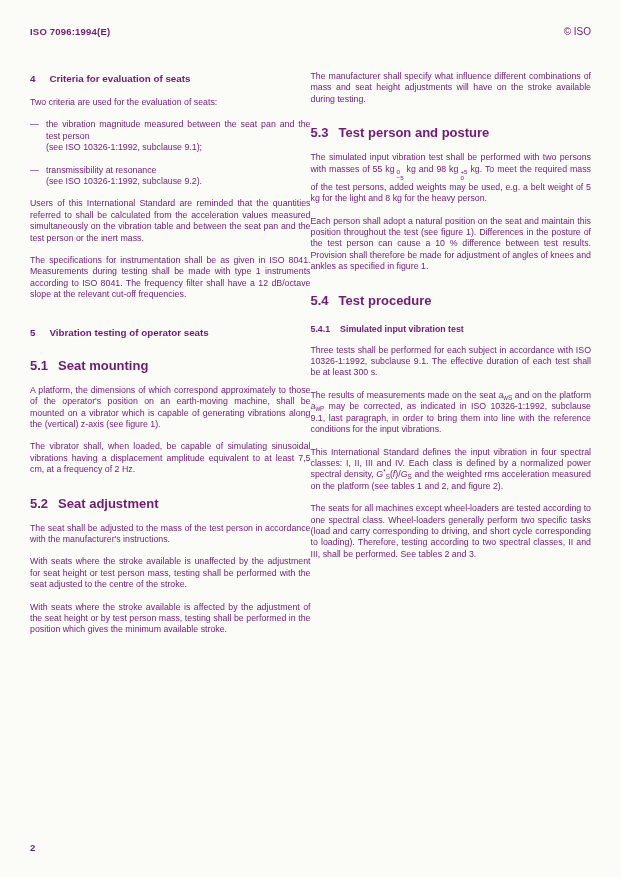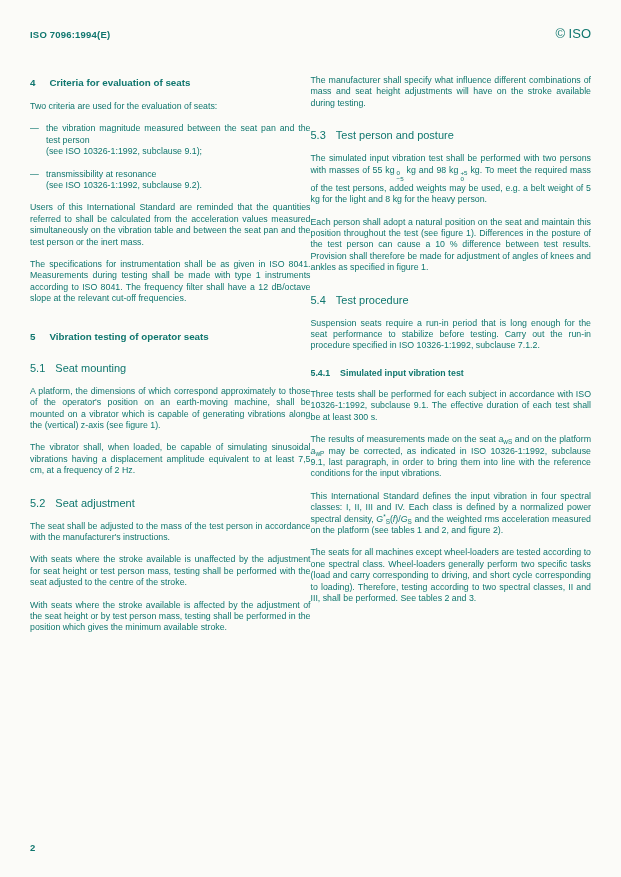--- a/index.html
+++ b/index.html
@@ -2,47 +2,47 @@
 <html><head>
 <meta charset="utf-8">
 <style>
   html,body { margin:0; padding:0; background:#e8e8e6; }
   .page {
     position:relative;
     width:621px; height:877px;
     margin:0 auto;
     background:#fbfbf8;
     font-family:"Liberation Sans", sans-serif;
-    color:#0f766e;
+    color:#701a75;
     overflow:hidden;
     box-sizing:border-box;
   }
   .header {
     display:flex; justify-content:space-between; align-items:baseline;
     padding:26px 30px 0 30px;
   }
   .doc-ref { font-size:9.5px; font-weight:bold; letter-spacing:0.2px; }
-  .copyright { font-size:13px; }
+  .copyright { font-size:10px; }
   .columns {
     display:flex; 
     padding:34px 30px 0 30px;
   }
   .col { flex:1; min-width:0; }
   p, .bullet {
     font-size:8.8px; line-height:11.4px;
     text-align:justify;
     margin:0 0 11px 0;
   }
   .h-sec {
     font-size:9.8px; font-weight:bold;
     margin:26px 0 13px 0;
   }
   .h-sec.first { margin-top:2px; }
   .h-sub {
-    font-size:11px; font-weight:normal;
+    font-size:13px; font-weight:bold;
     margin:20px 0 12px 0;
   }
   .h-subsub {
     font-size:8.8px; font-weight:bold;
     margin:16px 0 11px 0;
   }
   .h-num { margin-right:14px; }
   .h-num-small { margin-right:10px; }
   .bullet { display:flex; }
   .bullet .dash { width:16px; flex:0 0 16px; }
@@ -139,21 +139,20 @@
             <span>+5</span>
             <span>0</span>
           </span><span>kg. To meet the required mass of the test persons, added weights may be used, e.g. a belt weight of 5 kg for the light and 8 kg for the heavy person.</span></p>
 
       <p>Each person shall adopt a natural position on the seat and maintain this position throughout the test (see figure 1). Differences in the posture of the test person can cause a 10 % difference between test results. Provision shall therefore be made for adjustment of angles of knees and ankles as specified in figure 1.</p>
 
       <div class="h-sub">
         <span class="h-num-small">5.4</span><span>Test procedure</span>
       </div>
 
-      <p>Suspension seats require a run-in period that is long enough for the seat performance to stabilize before testing. Carry out the run-in procedure specified in ISO 10326-1:1992, subclause 7.1.2.</p>
 
       <div class="h-subsub">
         <span class="h-num-small">5.4.1</span><span>Simulated input vibration test</span>
       </div>
 
       <p>Three tests shall be performed for each subject in accordance with ISO 10326-1:1992, subclause 9.1. The effective duration of each test shall be at least 300 s.</p>
 
       <p><span>The results of measurements made on the seat </span><span class="var">a</span><sub>wS</sub><span> and on the platform </span><span class="var">a</span><sub>wP</sub><span> may be corrected, as indicated in ISO 10326-1:1992, subclause 9.1, last paragraph, in order to bring them into line with the reference conditions for the input vibrations.</span></p>
 
       <p><span>This International Standard defines the input vibration in four spectral classes: I, II, III and IV. Each class is defined by a normalized power spectral density, </span><span class="var">G</span><sup>*</sup><sub>S</sub><span>(</span><span class="var">f</span><span>)/</span><span class="var">G</span><sub>S</sub><span> and the weighted rms acceleration measured on the platform (see tables 1 and 2, and figure 2).</span></p>

